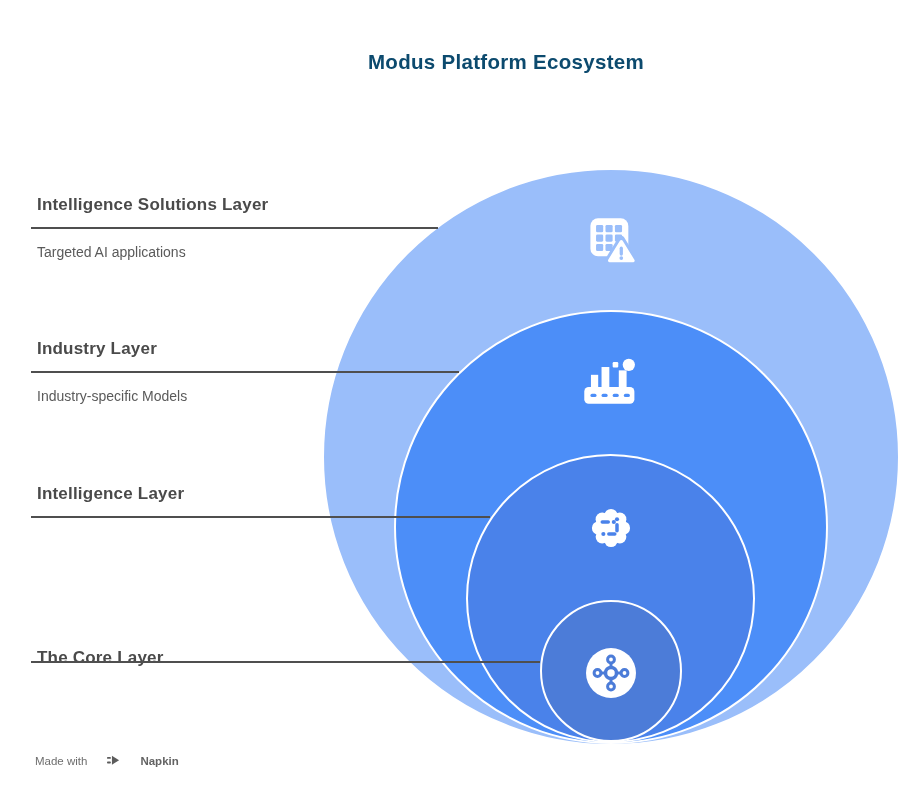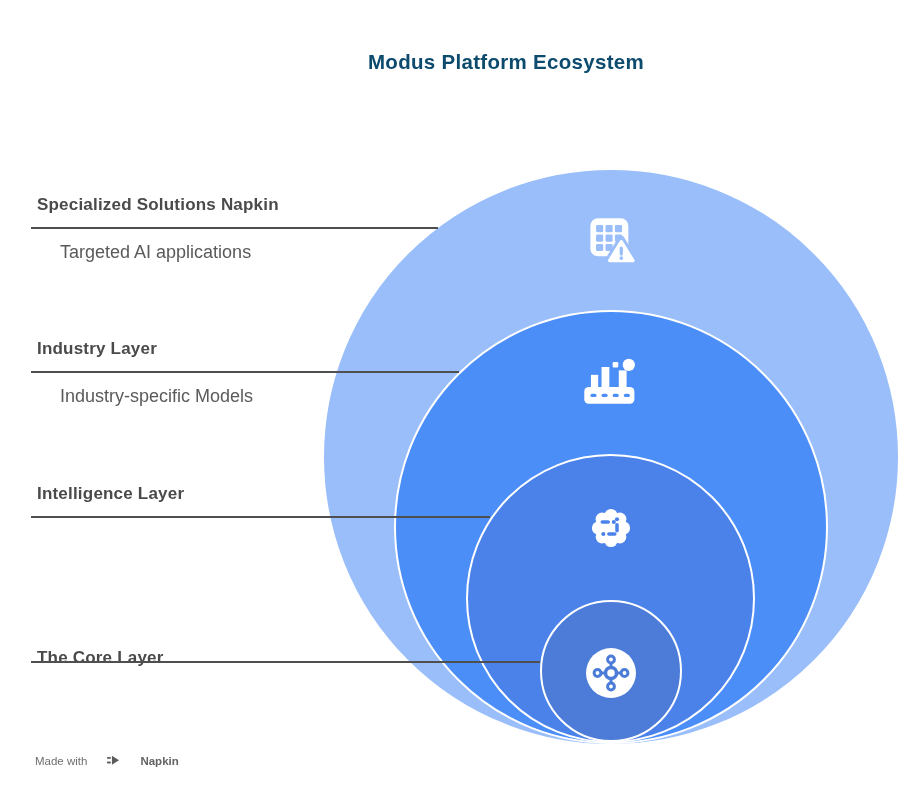--- a/index.html
+++ b/index.html
@@ -49,25 +49,24 @@
   .layer-label { position: absolute; left: 37px; }
   .layer-title {
     font-size: 17px;
     font-weight: 700;
     letter-spacing: 0.2px;
     color: #4A4A4A;
   }
   .layer-desc {
     position: absolute;
     left: 37px;
-    font-size: 18px;
+    font-size: 14px;
     line-height: 17.5px;
     color: #5A5A5A;
     white-space: pre-line;
-    margin-left: 23px;
   }
   #label-0 { top: 195px; }  #desc-0 { top: 244px; }
   #label-1 { top: 339px; text-align: right; }  #desc-1 { top: 388px; }
   #label-2 { top: 484px; }  #desc-2 { top: 529px; }
   #label-3 { top: 648px; }  #desc-3 { top: 672px; }
 
   .connector {
     position: absolute;
     left: 31px;
     height: 1.5px;
@@ -182,21 +181,21 @@
           <circle cx="26" cy="12.5" r="3.4" fill="#ffffff" stroke-width="3"></circle>
           <circle cx="26" cy="39.5" r="3.4" fill="#ffffff" stroke-width="3"></circle>
           <circle cx="12.5" cy="26" r="3.4" fill="#ffffff" stroke-width="3"></circle>
           <circle cx="39.5" cy="26" r="3.4" fill="#ffffff" stroke-width="3"></circle>
         </g>
       </svg>
     </span>
   </div>
 
   <div class="layer-label" id="label-0">
-    <span class="layer-title">Specialized Solutions Napkin</span>
+    <span class="layer-title">Intelligence Solutions Layer</span>
   </div>
   <div class="connector" id="connector-0"></div>
   <div class="layer-desc" id="desc-0">Targeted AI applications</div>
 
   <div class="layer-label" id="label-1">
     <span class="layer-title">Industry Layer</span>
   </div>
   <div class="connector" id="connector-1"></div>
   <div class="layer-desc" id="desc-1">Industry-specific Models</div>
 

